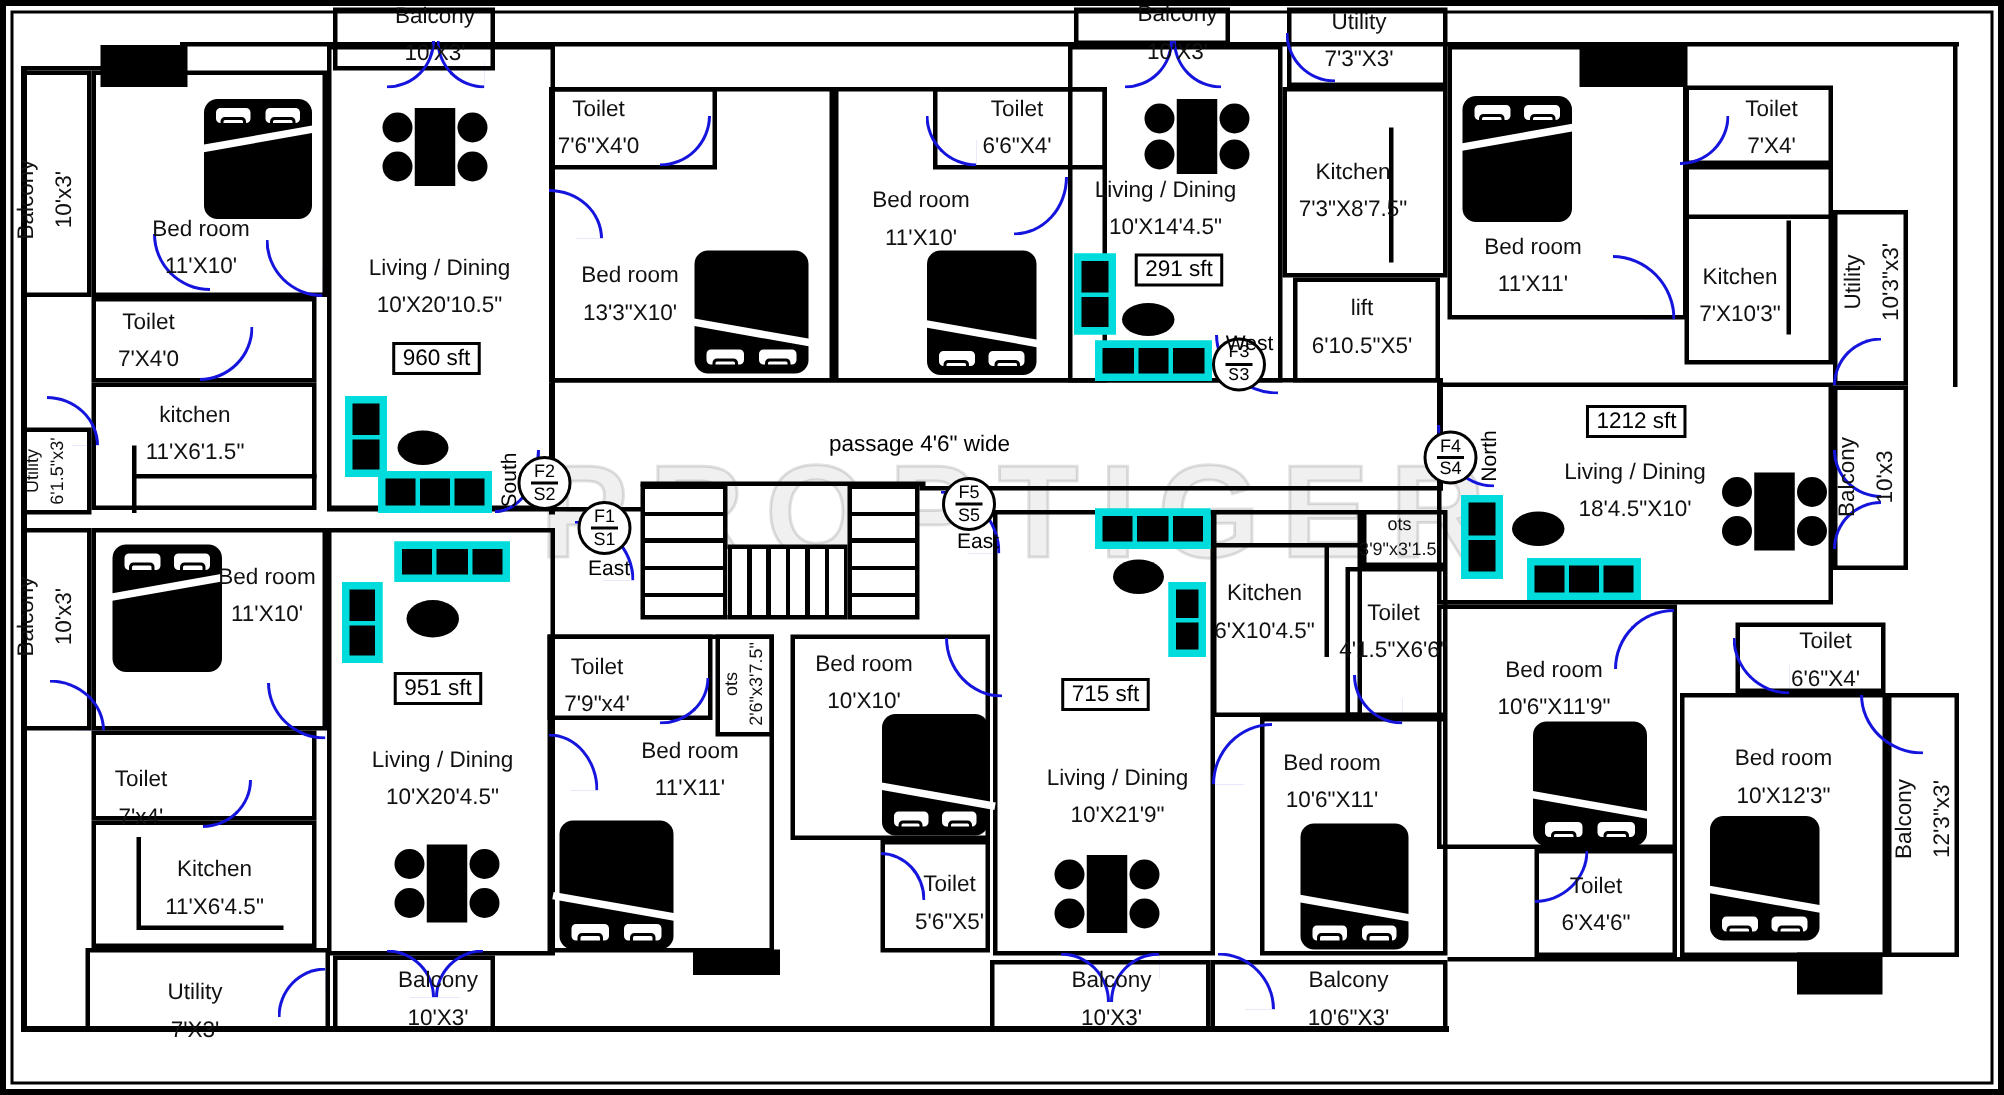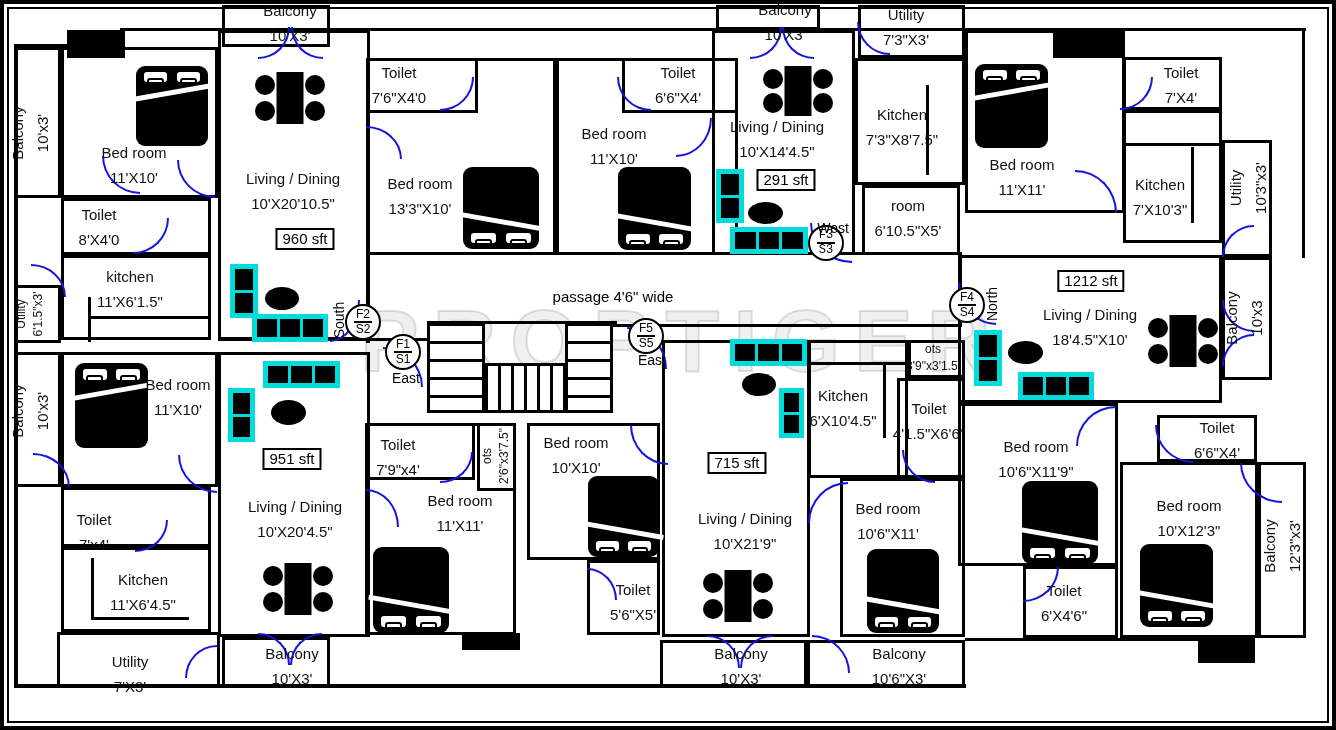--- a/index.html
+++ b/index.html
@@ -63,21 +63,21 @@
       <span>10'x3'</span>
     </div>
     <div class="room" style="left: 61px; top: 47px; width: 157px; height: 151px; position: absolute;"></div>
     <div class="rlabel" style="left: 134px; top: 165px;">
       <span>Bed room</span>
       <span>11'X10'</span>
     </div>
     <div class="room" style="left: 61px; top: 198px; width: 150px; height: 57px; position: absolute;"></div>
     <div class="rlabel" style="left: 99px; top: 227px;">
       <span>Toilet</span>
-      <span>8'X4'0</span>
+      <span>7'X4'0</span>
     </div>
     <div class="room" style="left: 61px; top: 255px; width: 150px; height: 85px; position: absolute;"></div>
     <div class="rlabel" style="left: 130px; top: 289px;">
       <span>kitchen</span>
       <span>11'X6'1.5"</span>
     </div>
     <div class="room" style="left: 14px; top: 285px; width: 47px; height: 58px; position: absolute;"></div>
     <div class="rlabel vert sm" style="left: 30px; top: 314px;">
       <span>Utility</span>
       <span>6'1.5"x3'</span>
@@ -127,21 +127,21 @@
       <span>Utility</span>
       <span>7'3"X3'</span>
     </div>
     <div class="room" style="left: 855px; top: 58px; width: 110px; height: 127px; position: absolute;"></div>
     <div class="rlabel" style="left: 902px; top: 127px;">
       <span>Kitchen</span>
       <span>7'3"X8'7.5"</span>
     </div>
     <div class="room" style="left: 862px; top: 185px; width: 98px; height: 70px; position: absolute;"></div>
     <div class="rlabel" style="left: 908px; top: 218px;">
-      <span>room</span>
+      <span>lift</span>
       <span>6'10.5"X5'</span>
     </div>
     <div class="room" style="left: 965px; top: 30px; width: 160px; height: 183px; position: absolute;"></div>
     <div class="rlabel" style="left: 1022px; top: 177px;">
       <span>Bed room</span>
       <span>11'X11'</span>
     </div>
     <div class="room" style="left: 1123px; top: 57px; width: 99px; height: 53px; position: absolute;"></div>
     <div class="rlabel" style="left: 1181px; top: 85px;">
       <span>Toilet</span>
@@ -526,21 +526,21 @@
     <div class="sofa" style="left: 730px; top: 339px; width: 77px; height: 27px; position: absolute;">
       <div></div>
       <div></div>
       <div></div>
     </div>
     <div class="sofa v" style="left: 779px; top: 388px; width: 25px; height: 50px; position: absolute;">
       <div></div>
       <div></div>
     </div>
     <div class="oval" style="left: 742px; top: 373px; width: 34px; height: 23px; position: absolute;"></div>
-    <div class="badge" style="left: 305px; top: 239px;">960 sft</div>
+    <div class="badge" style="left: 291px; top: 239px;">960 sft</div>
     <div class="badge" style="left: 786px; top: 180px;">291 sft</div>
     <div class="badge" style="left: 1091px; top: 281px;">1212 sft</div>
     <div class="badge" style="left: 292px; top: 459px;">951 sft</div>
     <div class="badge" style="left: 737px; top: 463px;">715 sft</div>
     <div class="mcirc" style="left: 363px; top: 322px;">
       <span class="t">F2</span>
       <span>S2</span>
     </div>
     <div class="dirlab vert" style="left: 339px; top: 320px;">South</div>
     <div class="mcirc" style="left: 403px; top: 352px;">

